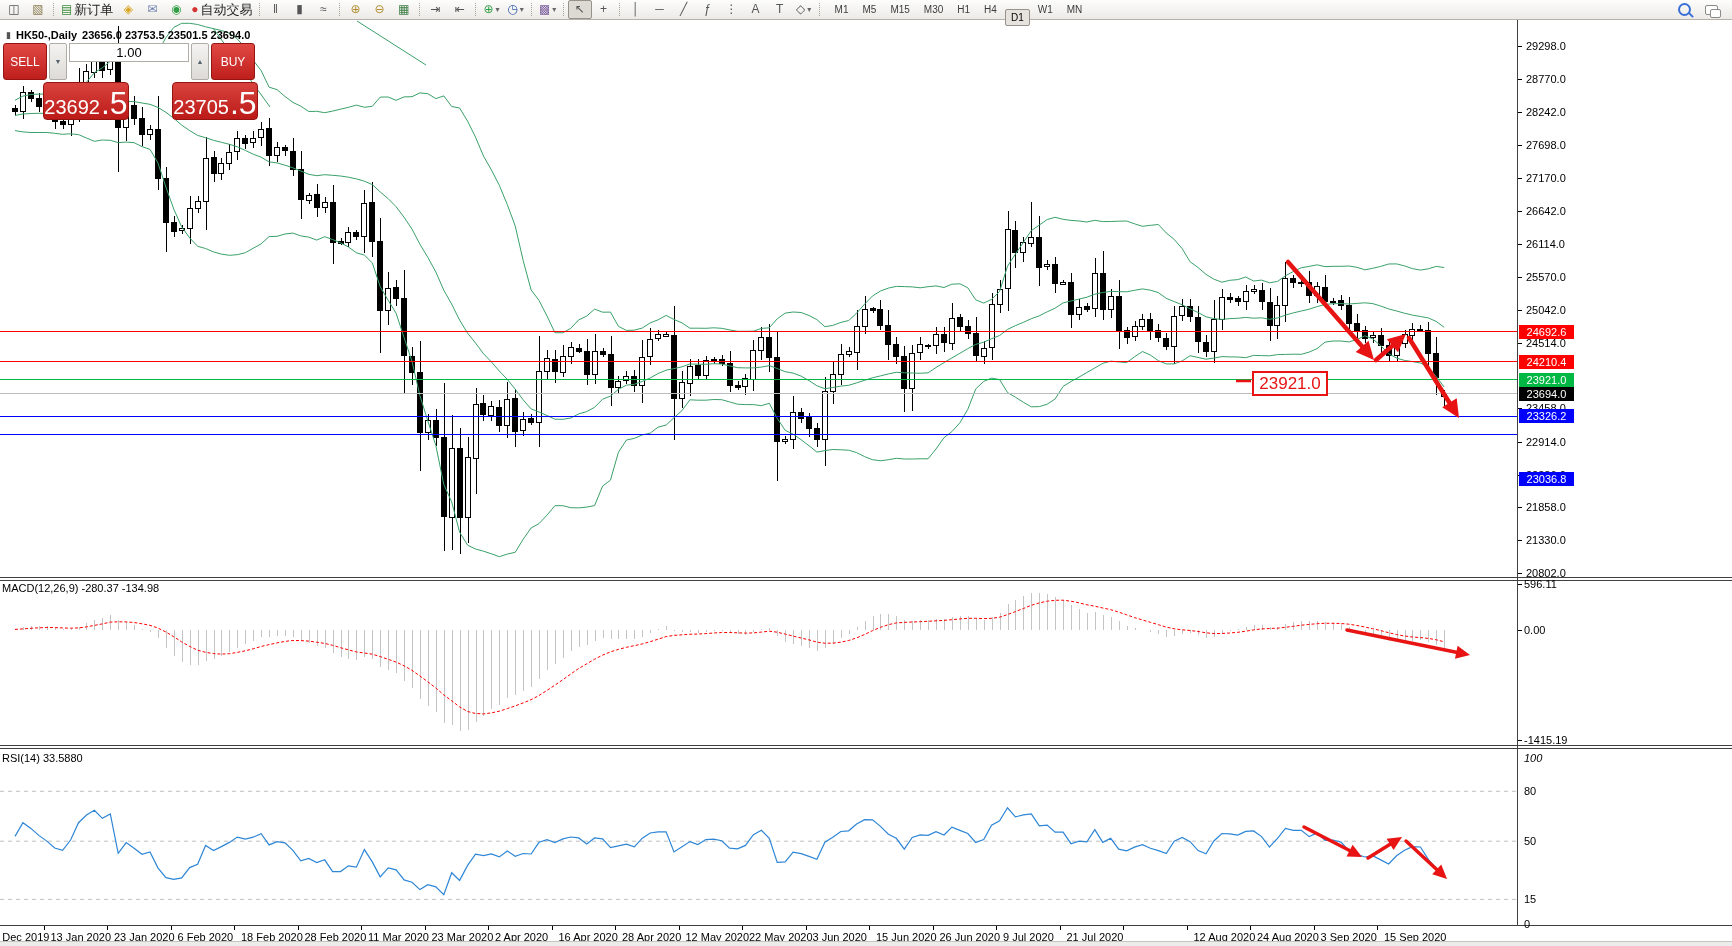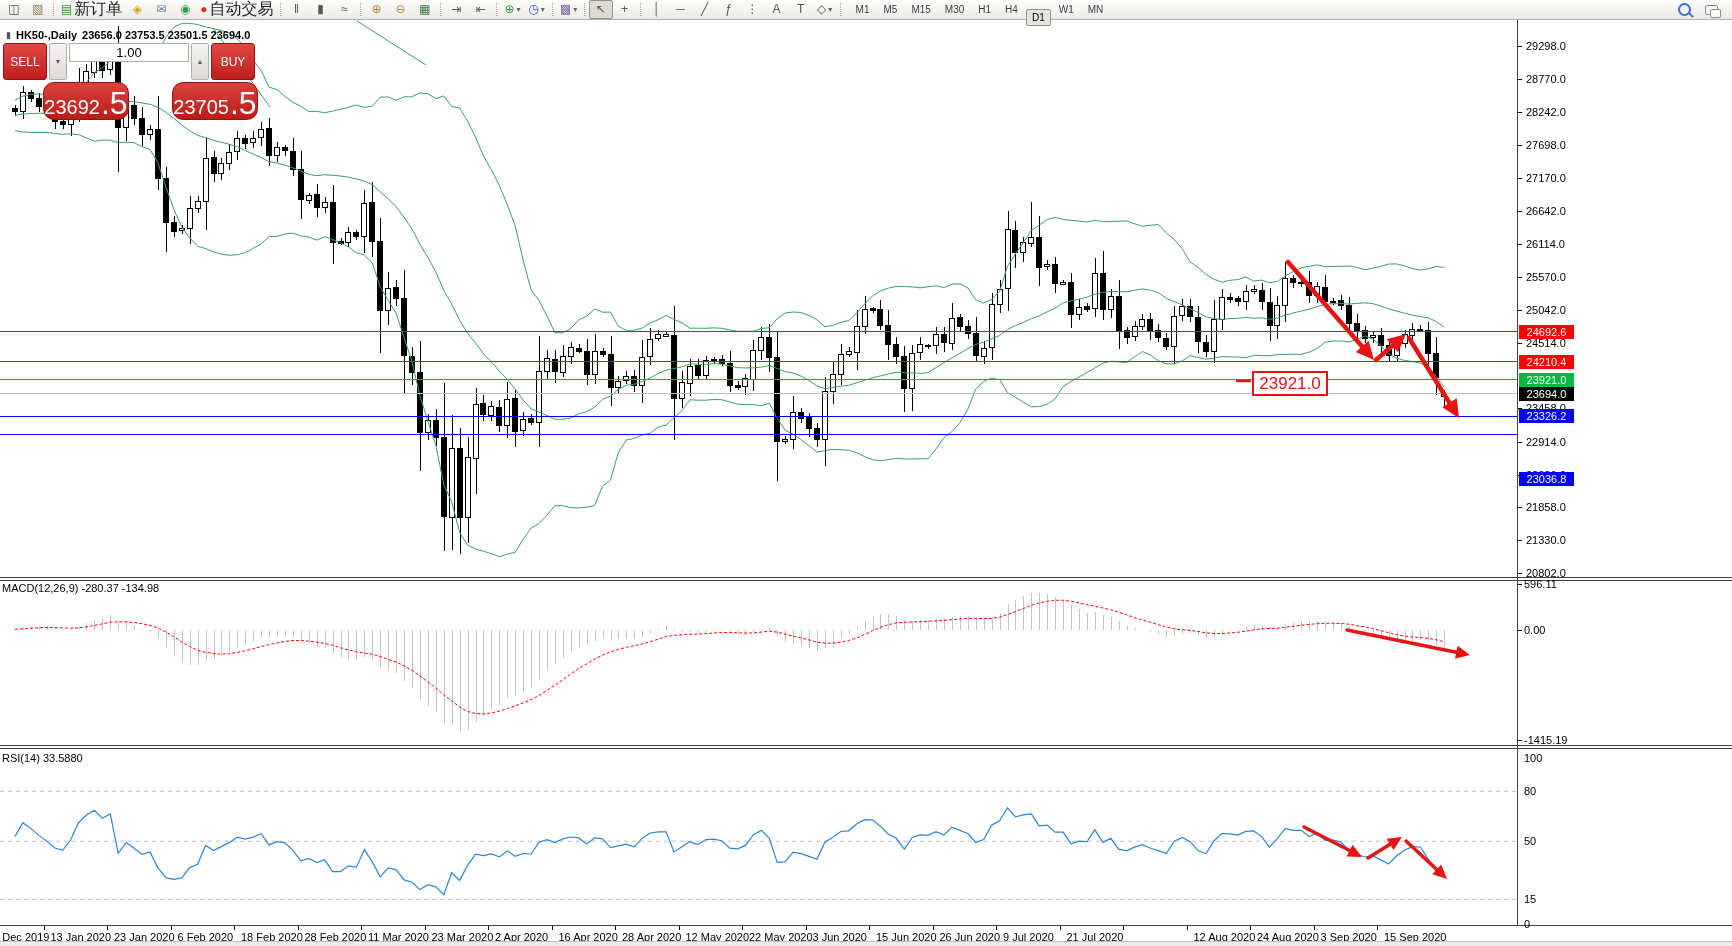--- a/index.html
+++ b/index.html
@@ -6,21 +6,21 @@
   body{width:1732px;height:946px;position:relative;overflow:hidden;background:#fff;
        font-family:"Liberation Sans","DejaVu Sans",sans-serif;-webkit-font-smoothing:antialiased;}
   
   .toolbar{position:absolute;top:0;left:0;right:0;height:19px;z-index:30;
            background:linear-gradient(#fdfdfc,#eceae6);border-bottom:1px solid #b6b2aa;
            display:flex;align-items:center;padding:0 4px 0 2px;}
   .tb-btn{height:17px;min-width:18px;display:flex;align-items:center;justify-content:center;
           gap:2px;padding:0 2px;font-size:12px;color:#555;cursor:default;border:1px solid transparent;border-radius:2px;}
   .tb-btn.active{background:#dddad4;border-color:#96918a;}
   .tb-btn .gl{line-height:15px;}
-  .tb-btn .lbl{font-size:16px;color:#1c1c1c;white-space:nowrap;}
+  .tb-btn .lbl{font-size:13px;color:#1c1c1c;white-space:nowrap;}
   .tb-btn .dd{font-size:8px;color:#666;}
   .tb-sep{width:1px;height:13px;border-left:1px dotted #a3a09a;margin:0 3px;}
   .tf-wrap{display:flex;align-items:center;margin-left:4px;}
   .tf-btn{font-size:10px;color:#3c3c3c;padding:0 5px;height:15px;display:flex;align-items:center;border:1px solid transparent;border-radius:2px;margin:0 1px;}
   .tf-btn.active{background:#e6e3de;border-color:#96918a;color:#000;margin-top:16px;}
   .tb-right{margin-left:auto;display:flex;align-items:center;gap:14px;padding-right:10px;}
   .ico-mag{width:9px;height:9px;border:2px solid #3a6fd8;border-radius:50%;position:relative;}
   .ico-mag::after{content:"";position:absolute;width:2px;height:6px;background:#3a6fd8;transform:rotate(-45deg);right:-3px;bottom:-4px;}
   .ico-chat{width:11px;height:8px;border:1px solid #8a8a8a;border-radius:2px;position:relative;background:#fff;}
   .ico-chat::after{content:"";position:absolute;width:9px;height:7px;border:1px solid #8a8a8a;border-radius:2px;background:#fff;left:4px;top:3px;}
@@ -30,21 +30,21 @@
   .chart-header .mini{font-size:9px;color:#555;}
   
   .trade{position:absolute;left:3px;top:43px;width:255px;z-index:20;}
   .trow1{display:flex;align-items:stretch;height:37px;gap:2px;}
   .tbtn{background:linear-gradient(#e04844,#c01f1c);border:1px solid #941412;border-radius:3px;
         color:#fff;font-size:12px;display:flex;align-items:center;justify-content:center;width:42px;}
   .spin{width:16px;background:linear-gradient(#f4f3f1,#dddbd7);border:1px solid #b0aca6;border-radius:2px;
         font-size:7px;color:#55636e;display:flex;align-items:center;justify-content:center;}
   .vol{width:118px;border:1px solid #b0aca6;font-size:13px;text-align:center;color:#000;background:#fff;padding:0;height:17px;}
   .trow2{display:flex;gap:3px;margin-top:2px;height:38px;}
-  .bigpx{flex:1;background:linear-gradient(#d8423d,#bc1b18);border:1px solid #941412;border-radius:11px;
+  .bigpx{flex:1;background:linear-gradient(#d8423d,#bc1b18);border:1px solid #941412;border-radius:4px;
          color:#fff;display:flex;align-items:flex-end;justify-content:center;padding-bottom:1px;gap:1px;margin-left:40px;}
   .bigpx .int{font-size:20px;line-height:22px;}
   .bigpx .dec{font-size:32px;line-height:30px;font-weight:400;}
   
   .ind-label{position:absolute;left:2px;z-index:8;font-size:11px;color:#000;white-space:nowrap;}
   
   #axis-layer{position:absolute;inset:0;z-index:6;pointer-events:none;}
   .ptick{position:absolute;font-size:11px;color:#000;line-height:12px;white-space:nowrap;}
   .ptag{position:absolute;left:1519px;width:55px;height:14px;font-size:11px;color:#fff;
         display:flex;align-items:center;justify-content:center;line-height:14px;}
@@ -851,21 +851,21 @@
     <div class="ptag" style="left: 1519px; top: 373px; background: rgb(0, 184, 67);">23921.0</div>
     <div class="ptag" style="left: 1519px; top: 387px; background: rgb(0, 0, 0);">23694.0</div>
     <div class="ptag" style="left: 1519px; top: 409px; background: rgb(0, 0, 255);">23326.2</div>
     <div class="ptag" style="left: 1519px; top: 427px; background: rgb(0, 0, 255); margin-top: 45px;">23036.8</div>
     <div class="tickmark" style="left: 1518px; top: 584px;"></div>
     <div class="ptick" style="left: 1524px; top: 578px;">596.11</div>
     <div class="tickmark" style="left: 1518px; top: 630px;"></div>
     <div class="ptick" style="left: 1524px; top: 624px;">0.00</div>
     <div class="tickmark" style="left: 1518px; top: 740px;"></div>
     <div class="ptick" style="left: 1524px; top: 734px;">-1415.19</div>
-    <div class="ptick" style="left: 1524px; top: 752px;">100</div>
+    <div class="ptick" style="left: 1524px; top: 752px; font-style: italic;">100</div>
     <div class="ptick" style="left: 1524px; top: 785px;">80</div>
     <div class="ptick" style="left: 1524px; top: 835px;">50</div>
     <div class="ptick" style="left: 1524px; top: 893px;">15</div>
     <div class="ptick" style="left: 1524px; top: 918px;">0</div>
   </div>
 <div id="date-axis">
     <div class="dlabel" style="left: -13px;">31 Dec 2019</div>
     <div class="dlabel" style="left: 50.5px;">13 Jan 2020</div>
     <div class="dtick" style="left: 43.5px;"></div>
     <div class="dlabel" style="left: 114px;">23 Jan 2020</div>

